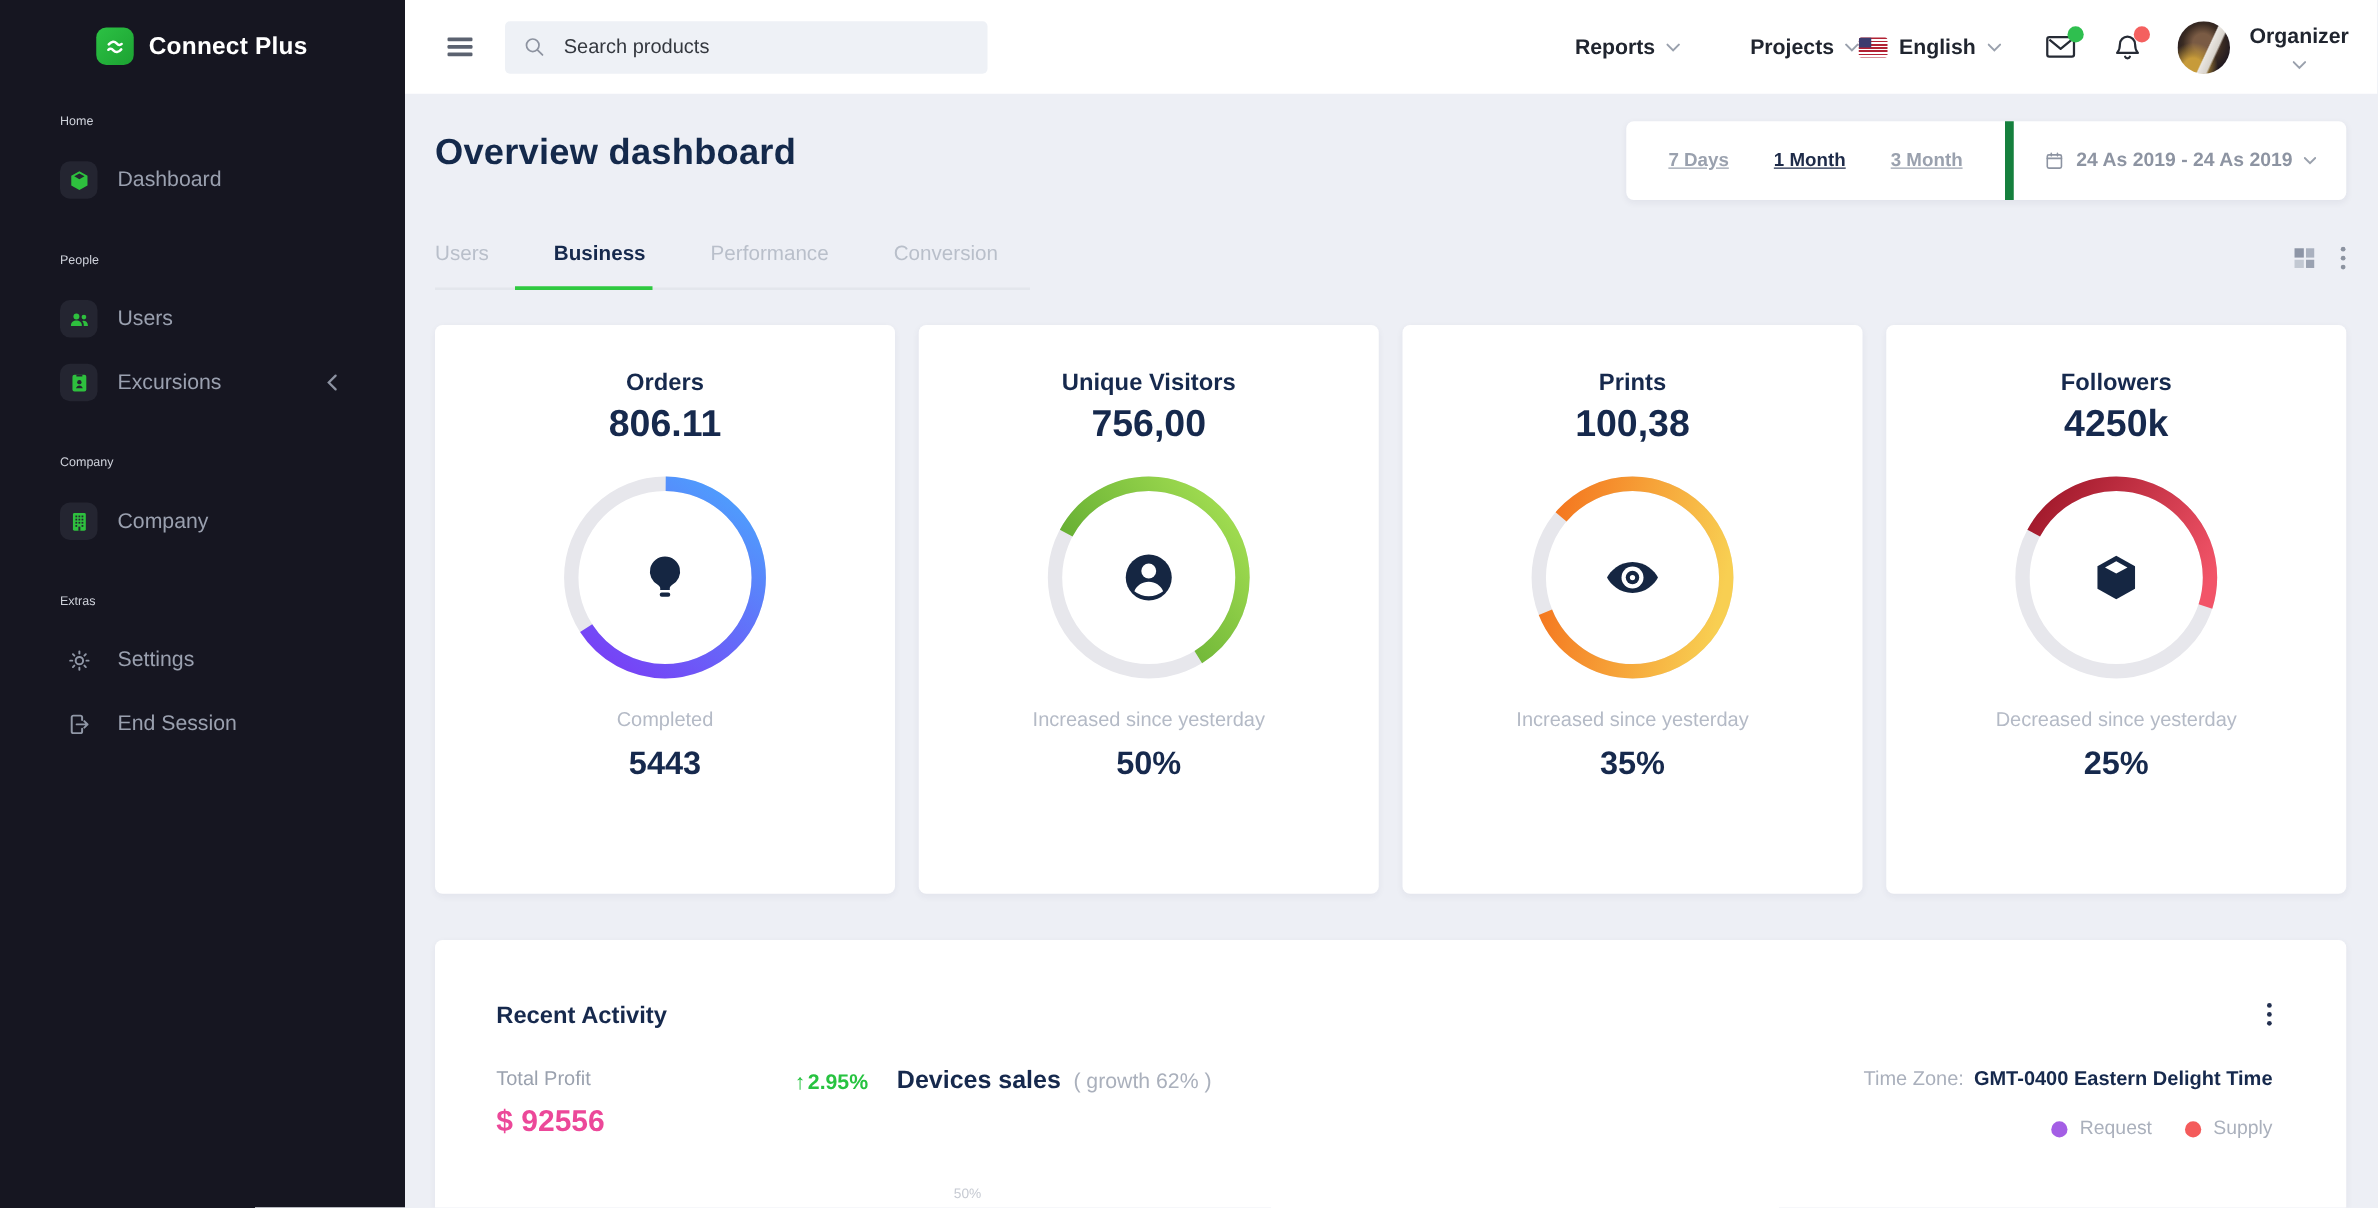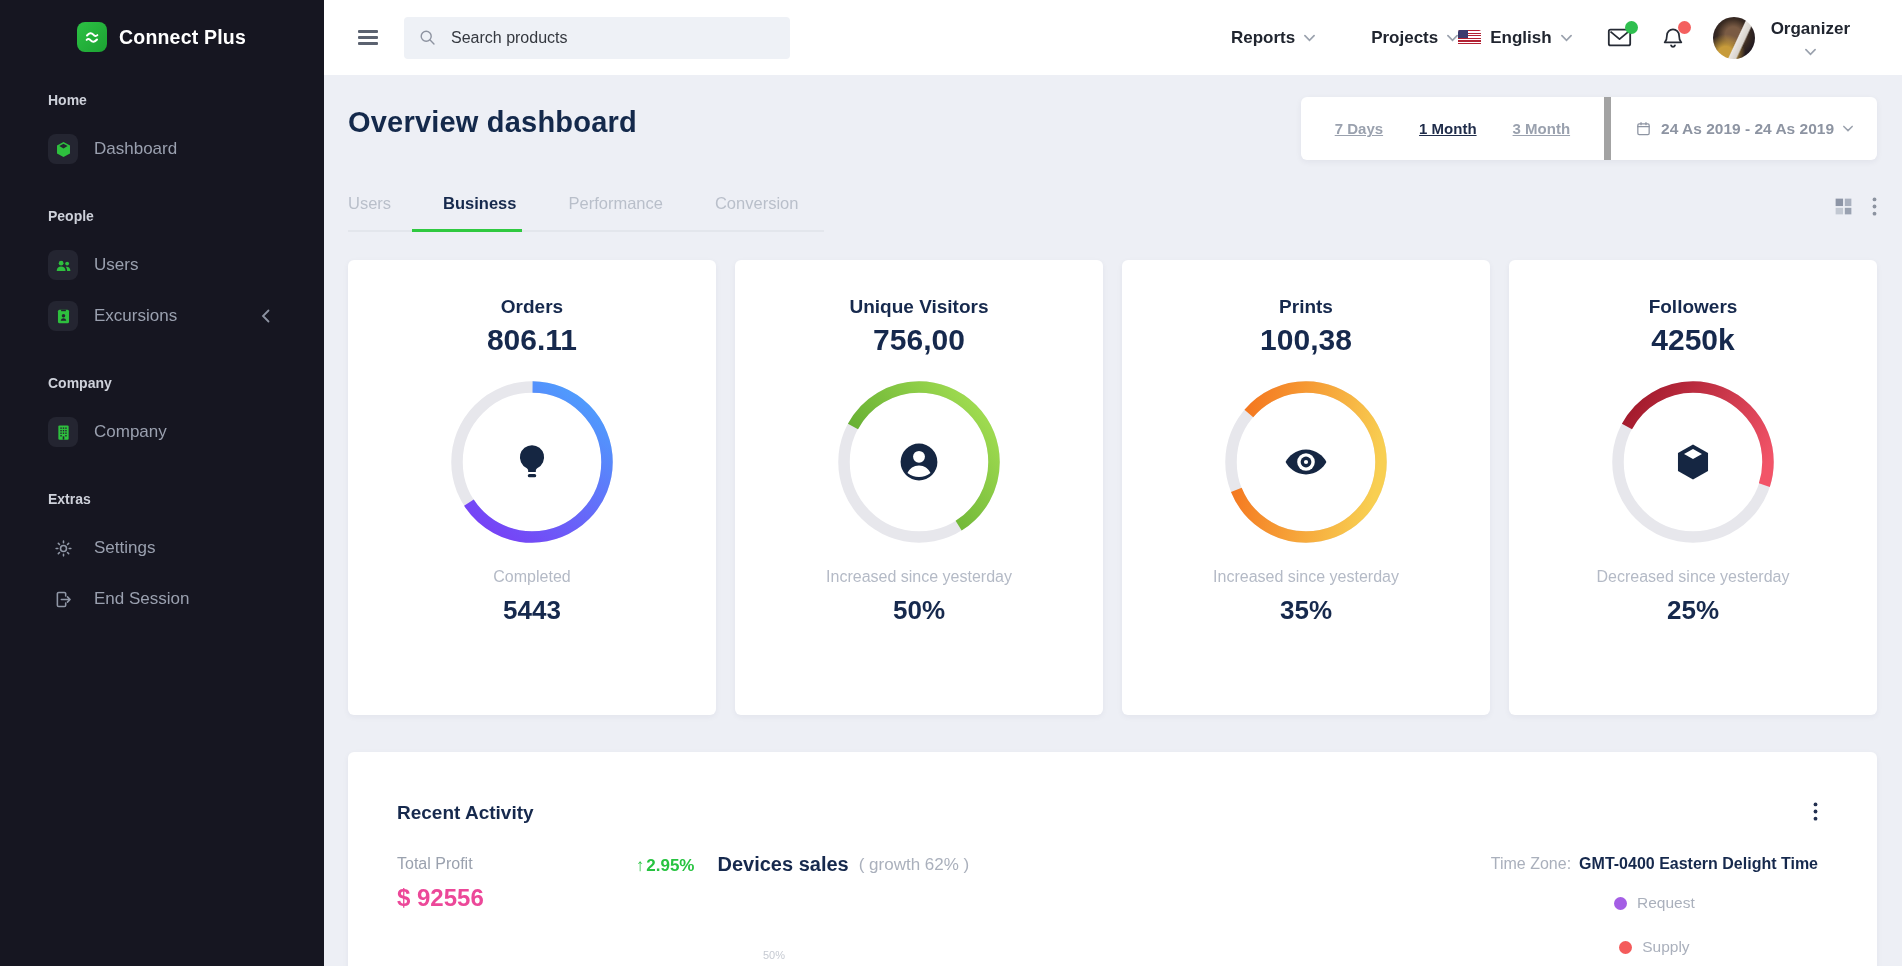--- a/index.html
+++ b/index.html
@@ -10,33 +10,33 @@
     background:#edeff5; color:#16294d;
   }
   .app { display:flex; width:100%; height:100%; }
 
   
   .sidebar { width:324px; flex-shrink:0; background:#161621; padding:22px 0 0 48px; }
   .logo-row { display:flex; align-items:center; gap:12px; padding-left:29px; cursor:pointer; }
   .logo-tile { width:30px; height:30px; border-radius:8px; background:linear-gradient(135deg,#2cc144,#1ca232);
     display:flex; align-items:center; justify-content:center; }
   .logo-text { font-size:19.5px; font-weight:700; color:#ffffff; letter-spacing:.2px; }
-  .section-title { font-size:14px; font-weight:700; color:#ced1da; margin-top:44px; }
+  .section-title { font-size:10px; font-weight:400; color:#ced1da; margin-top:44px; }
   .section-title.first { margin-top:40px; }
   .nav-item { display:flex; align-items:center; gap:16px; margin-top:21px; width:222px; cursor:pointer; }
   .nav-item.tall { margin-top:26px; }
   .nav-tile { width:30px; height:30px; border-radius:8px; background:#242531; color:#2ec03e;
     display:flex; align-items:center; justify-content:center; flex-shrink:0; }
   .nav-plain { width:30px; height:30px; color:#9097a6; display:flex; align-items:center; justify-content:center; flex-shrink:0; }
   .nav-label { font-size:17px; color:#9aa0af; }
   .nav-chevron { margin-left:auto; color:#8d93a2; display:flex; }
 
   
   .main { flex:1; display:flex; flex-direction:column; }
-  .topbar { height:75px; background:#ffffff; display:flex; align-items:center; padding:0 52px 0 34px; flex-shrink:0; }
+  .topbar { height:75px; background:#ffffff; display:flex; align-items:center; padding:0 23px 0 34px; flex-shrink:0; }
   .hamburger { width:20px; display:flex; flex-direction:column; gap:3.5px; cursor:pointer; }
   .hamburger span { display:block; height:2.4px; background:#5b московre6270; background:#5b6270; border-radius:1px; }
   .searchbox { margin-left:26px; width:386px; height:42px; background:#eef1f6; border-radius:4px;
     display:flex; align-items:center; padding:0 14px; gap:12px; }
   .searchbox input { border:0; background:transparent; outline:none; width:100%;
     font-family:inherit; font-size:16px; color:#34383f; }
   .searchbox input::placeholder { color:#34383f; opacity:1; }
   .top-right { margin-left:auto; display:flex; align-items:center; }
   .menu-item { display:flex; align-items:center; gap:9px; font-size:17px; font-weight:600; color:#20252f; cursor:pointer; }
   .ml56 { margin-left:56px; } .ml60 { } .ml34 { margin-left:34px; }
@@ -56,21 +56,21 @@
 
   
   .content { padding:0 25px 0 24px; flex:1; }
   .page-head { display:flex; align-items:flex-start; margin-top:22px; }
   .page-title { font-size:29px; font-weight:700; color:#14294b; margin-top:9px; letter-spacing:.2px; }
   .range-box { margin-left:auto; height:63px; background:#ffffff; border-radius:6px; display:flex;
     box-shadow:0 2px 6px rgba(30,40,70,.06); }
   .range-links { display:flex; align-items:center; gap:36px; padding:0 34px; }
   .range-link { font-size:15px; font-weight:700; color:#9aa1ae; text-decoration:underline; cursor:pointer; }
   .range-link.active { color:#1e2b49; }
-  .range-date { display:flex; align-items:center; gap:9px; padding:0 24px; border-left:7px solid #a3a3a3;
+  .range-date { display:flex; align-items:center; gap:9px; padding:0 24px; border-left:7px solid #15803d;
     color:#8d94a2; font-weight:700; font-size:15.5px; cursor:pointer; }
 
   .tabs-bar { display:flex; align-items:flex-start; margin-top:34px; }
   .tabs { display:flex; gap:52px; border-bottom:2px solid #e3e6ec; padding-right:26px; position:relative; }
   .tab { font-size:16.5px; color:#b9bfca; padding-bottom:17px; cursor:pointer; }
   .tab.active { color:#16294d; font-weight:700; }
   .green-bar { position:absolute; bottom:-2px; left:64px; width:110px; height:3px; background:#2fc940; }
   .tab-actions { margin-left:auto; display:flex; align-items:center; gap:18px; margin-top:2px; }
   .icon-btn { display:flex; cursor:pointer; }
 
@@ -97,21 +97,21 @@
   .activity-row { display:flex; align-items:flex-start; margin-top:31px; }
   .profit-label { font-size:16px; color:#9aa1ae; }
   .profit-value { font-size:24px; font-weight:700; color:#ec4899; margin-top:11px; }
   .delta { margin-left:152px; display:flex; align-items:center; gap:2px; color:#27c340; font-size:17px; font-weight:600; margin-top:1px; }
   .chart-title { margin-left:23px; font-size:20px; font-weight:700; color:#16294d; margin-top:-2px; }
   .chart-subtitle { margin-left:10px; font-size:17px; color:#aab0bc; margin-top:0; }
   .tz-block { margin-left:auto; }
   .tz-line { font-size:16px; display:flex; gap:8px; justify-content:flex-end; }
   .tz-label { color:#aab0bc; }
   .tz-value { color:#16294d; font-weight:700; }
-  .legend { display:flex; gap:26px; justify-content:flex-end; margin-top:21px; align-items:center;flex-direction:column; }
+  .legend { display:flex; gap:26px; justify-content:flex-end; margin-top:21px; align-items:center; }
   .legend-item { display:flex; align-items:center; gap:10px; color:#aab0bc; font-size:15.5px; }
   .dot { width:13px; height:13px; border-radius:50%; }
   .clipped-label { position:absolute; left:415px; top:197px; font-size:11px; color:#c6cad2; }
 </style>
 </head>
 <body>
 
 <div class="app">
 
   <aside class="sidebar">

